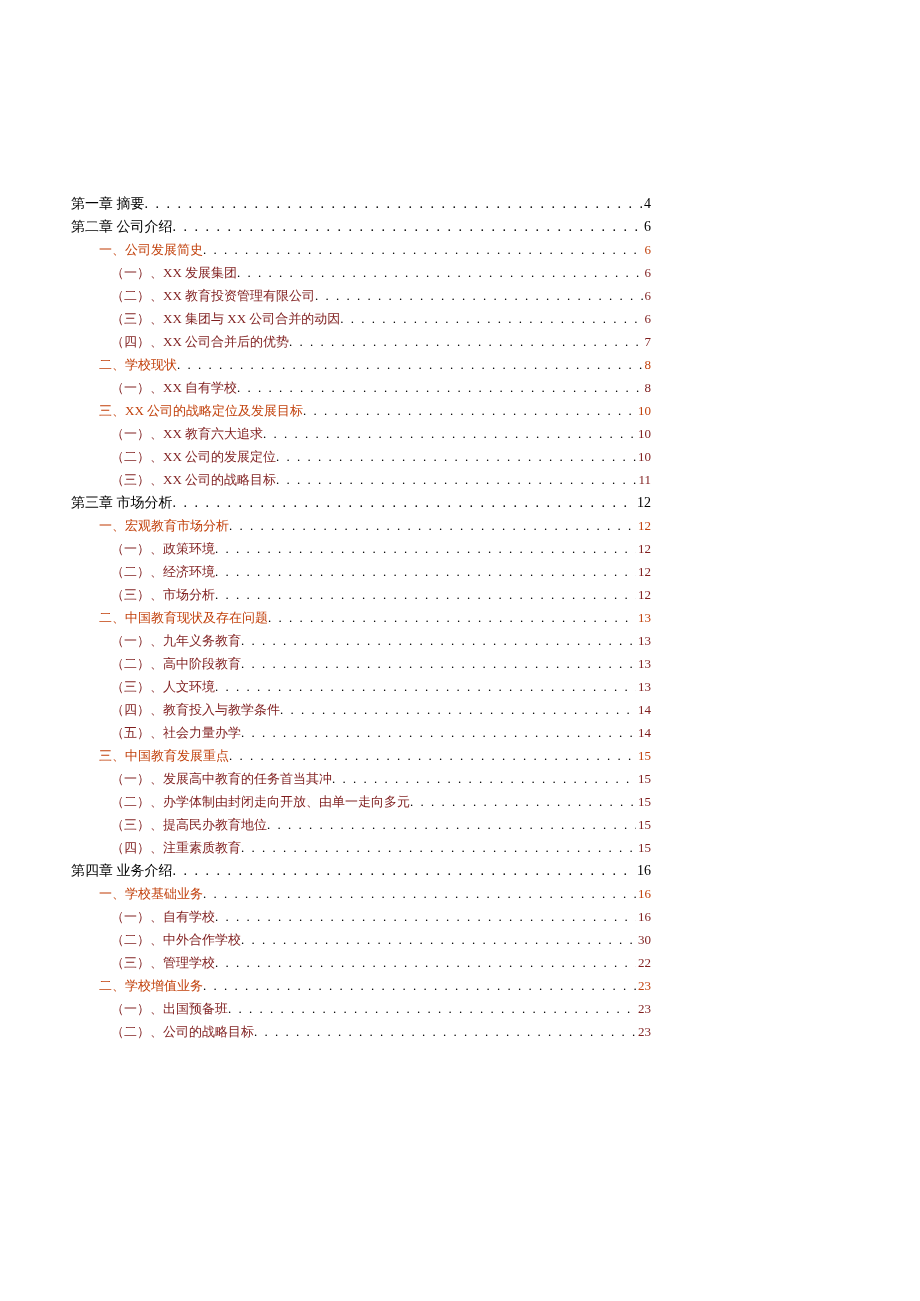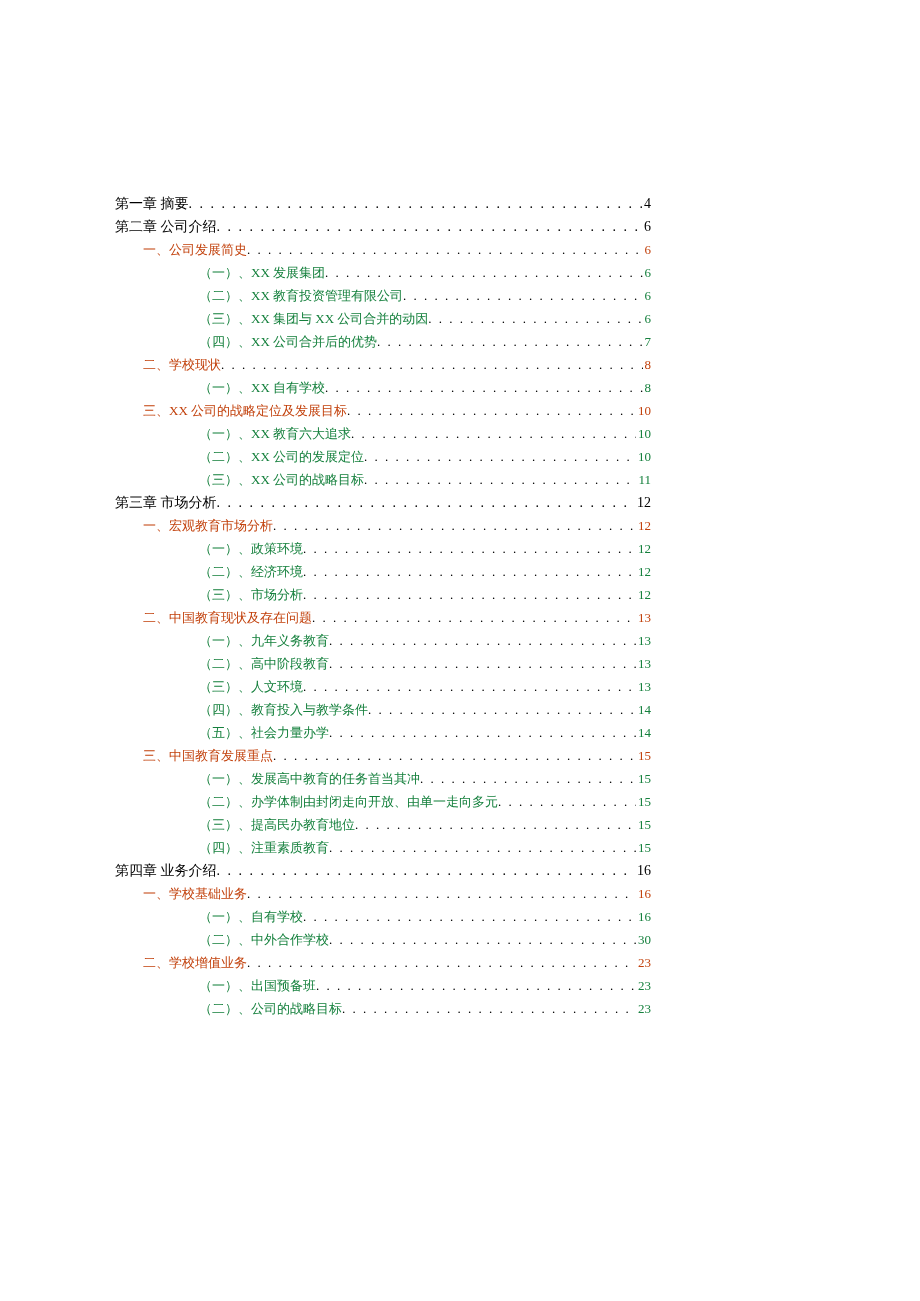--- a/index.html
+++ b/index.html
@@ -3,21 +3,21 @@
 <meta charset="utf-8">
 <style>
   body {
     margin: 0;
     padding: 0;
     background: #fff;
     font-family: "SimSun", "宋体", serif;
     width: 920px;
   }
   .page {
-    padding: 190px 145px 100px 115px;
+    padding: 190px 145px 100px 71px;
     box-sizing: border-box;
     width: 796px;
   }
   .toc-line {
     display: flex;
     align-items: baseline;
     white-space: nowrap;
     overflow: hidden;
   }
   .toc-title {
@@ -44,22 +44,22 @@
   }
   .level-2 {
     font-size: 13px;
     color: #c2410c;
     margin-left: 28px;
     margin-top: 5px;
     margin-bottom: 2px;
   }
   .level-3 {
     font-size: 13px;
-    color: #15803d;
-    margin-left: 84px;
+    color: #7f1d1d;
+    margin-left: 40px;
     margin-top: 5px;
     margin-bottom: 2px;
   }
 </style>
 </head>
 <body>
 
 <div class="page">
   <div id="toc-container">
       <div class="toc-line level-1">
@@ -220,20 +220,25 @@
       <div class="toc-line level-3">
         <span class="toc-title">（一）、自有学校</span>
         <span class="toc-dots"></span>
         <span class="toc-page">16</span>
       </div>
       <div class="toc-line level-3">
         <span class="toc-title">（二）、中外合作学校</span>
         <span class="toc-dots"></span>
         <span class="toc-page">30</span>
       </div>
+      <div class="toc-line level-3">
+        <span class="toc-title">（三）、管理学校</span>
+        <span class="toc-dots"></span>
+        <span class="toc-page">22</span>
+      </div>
       <div class="toc-line level-2">
         <span class="toc-title">二、学校增值业务</span>
         <span class="toc-dots"></span>
         <span class="toc-page">23</span>
       </div>
       <div class="toc-line level-3">
         <span class="toc-title">（一）、出国预备班</span>
         <span class="toc-dots"></span>
         <span class="toc-page">23</span>
       </div>

